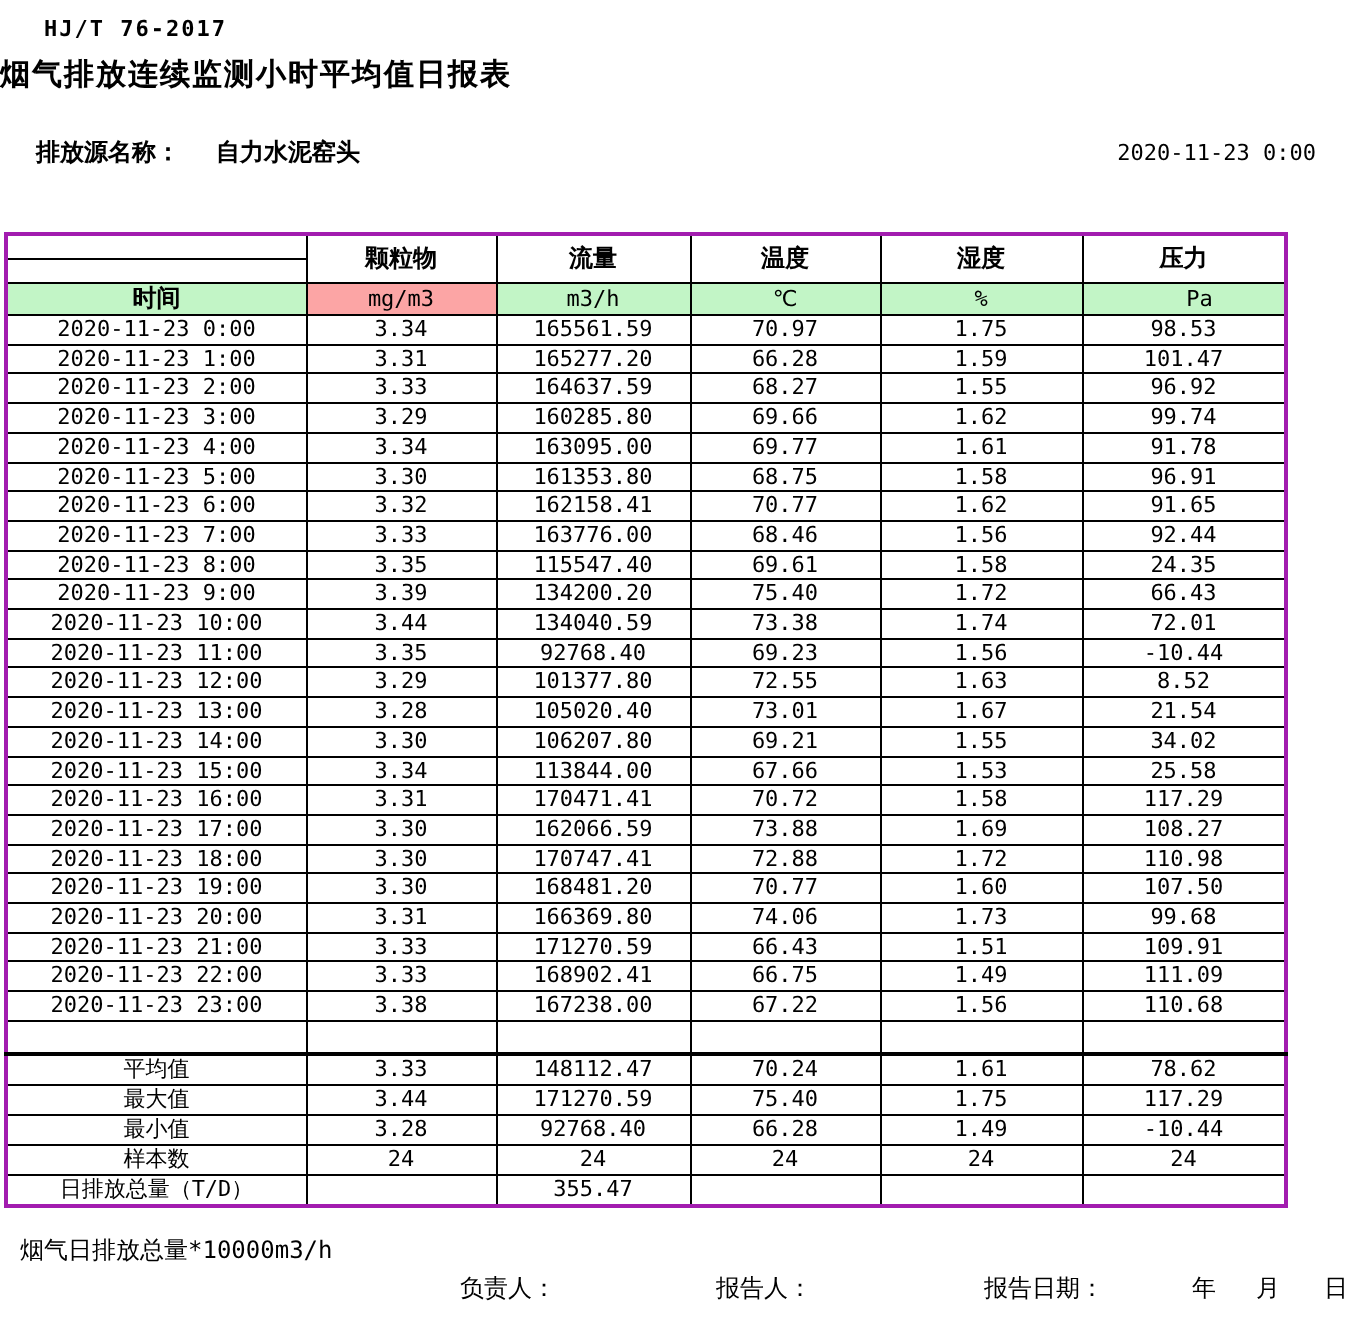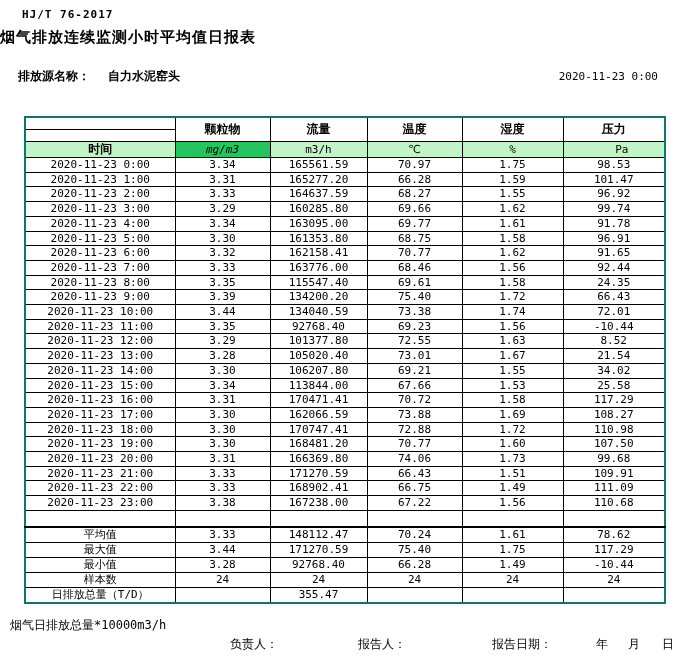--- a/index.html
+++ b/index.html
@@ -8,23 +8,23 @@
     font-family:"DejaVu Sans Mono","DejaVu Sans",monospace;
     position:relative;overflow:hidden;
   }
   .standard{position:absolute;left:22px;top:8px;font-size:11px;font-weight:bold;letter-spacing:1px;}
   .title{position:absolute;left:0;top:28px;width:100%;text-align:left;font-size:15px;font-weight:bold;letter-spacing:1px;}
   .source-row{position:absolute;left:18px;top:68px;width:640px;display:flex;align-items:baseline;font-size:12px;font-weight:bold;}
   .source-name{margin-left:18px;}
   .datetime{margin-left:auto;font-weight:normal;font-size:11px;}
 
   table.report{
-    position:absolute;left:24px;top:116px;width:640px;
+    position:absolute;left:2px;top:116px;width:640px;
     border-collapse:collapse;table-layout:fixed;
-    border:2px solid #0f766e;font-size:11px;
+    border:2px solid #a21caf;font-size:11px;
   }
   table.report td{
     border:1px solid #000;text-align:center;vertical-align:middle;
     padding:0;height:13.7px;line-height:13.7px;white-space:nowrap;overflow:hidden;
   }
   thead tr.hsplit td{height:11px;line-height:11px;}
   thead td.colhdr{font-weight:bold;font-size:12px;}
   tr.units td{height:15px;line-height:15px;}
   tr.units td.time-hdr{font-weight:bold;font-size:12px;}
   tbody.spacerbody td{height:15px;line-height:15px;}
@@ -70,21 +70,21 @@
       <td class="colhdr" rowspan="2">流量</td>
       <td class="colhdr" rowspan="2">温度</td>
       <td class="colhdr" rowspan="2">湿度</td>
       <td class="colhdr" rowspan="2">压力</td>
     </tr>
     <tr class="hsplit">
       <td></td>
     </tr>
     <tr class="units">
       <td class="time-hdr" style="background: rgb(194, 245, 198);">时间</td>
-      <td style="background: #22c55e; font-style: italic;">mg/m3</td>
+      <td style="background: #fca5a5;">mg/m3</td>
       <td style="background: rgb(194, 245, 198);">m3/h</td>
       <td style="background: rgb(194, 245, 198);">℃</td>
       <td style="background: rgb(194, 245, 198);">%</td>
       <td style="background: rgb(194, 245, 198); padding-left: 16px;">Pa</td>
     </tr>
   </thead>
   <tbody>
       <tr>
         <td>2020-11-23 0:00</td>
         <td>3.34</td>

